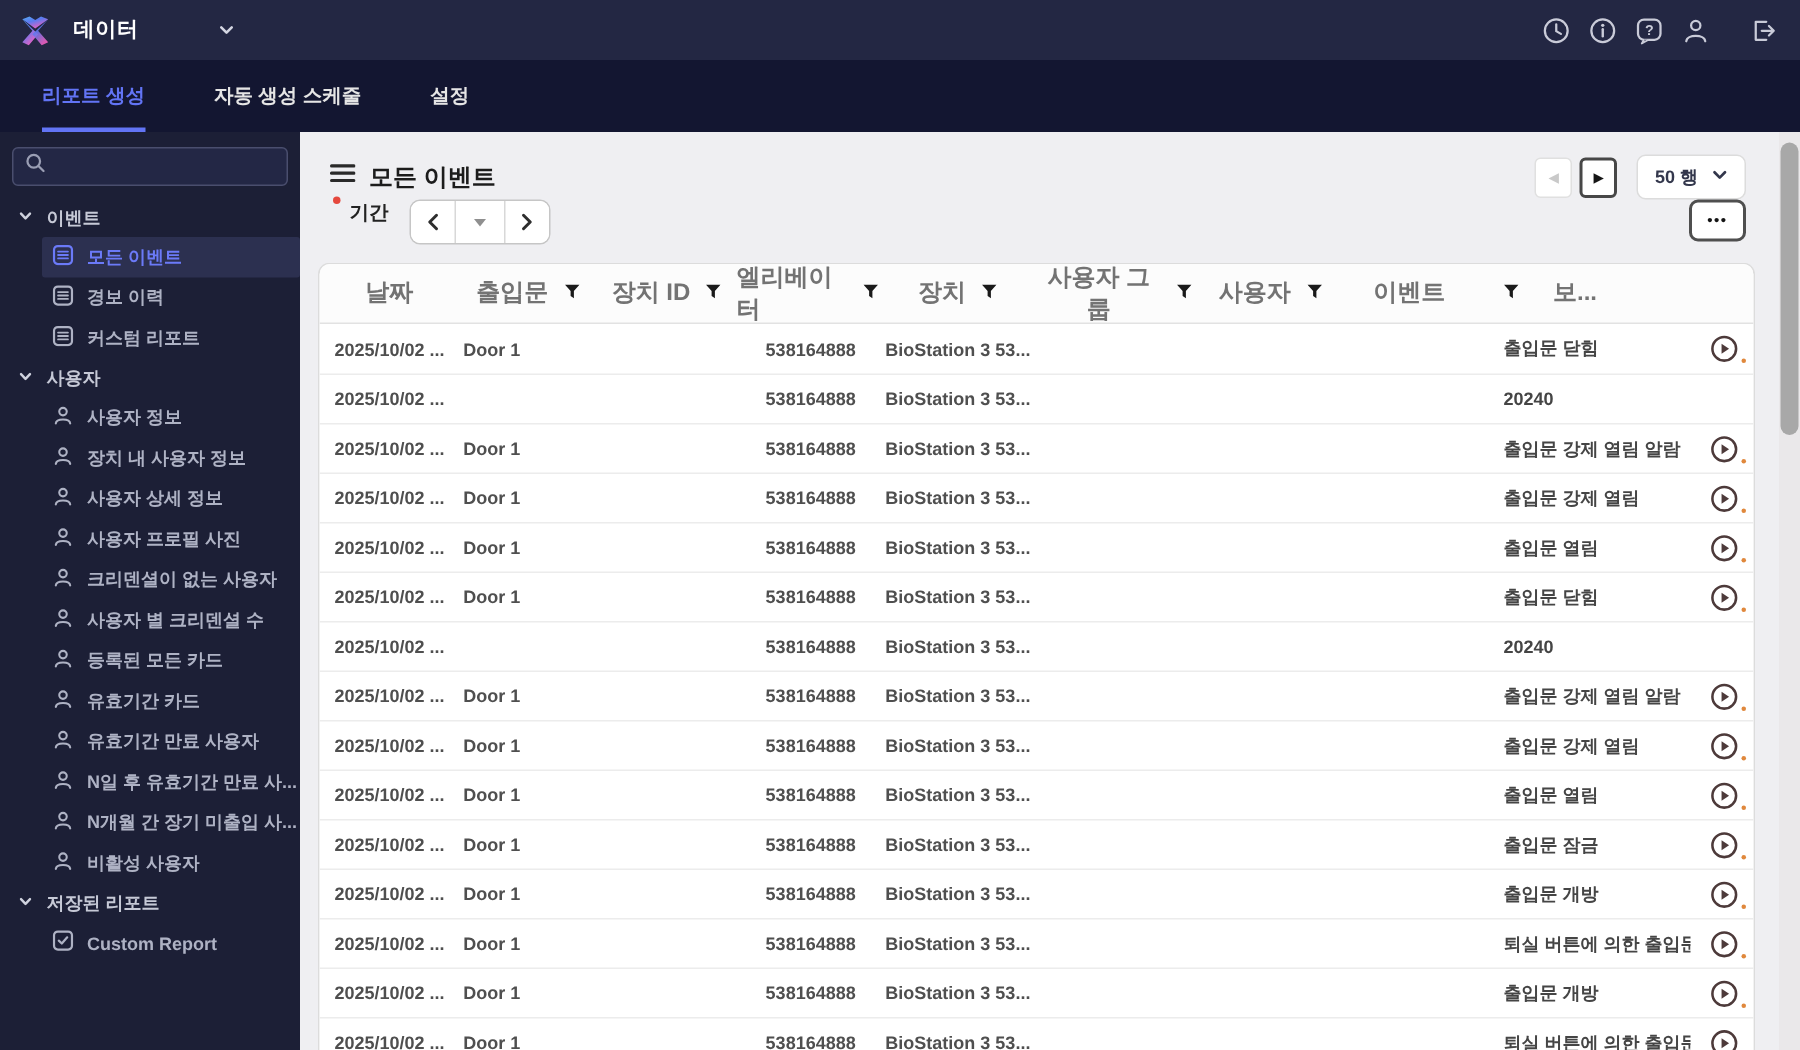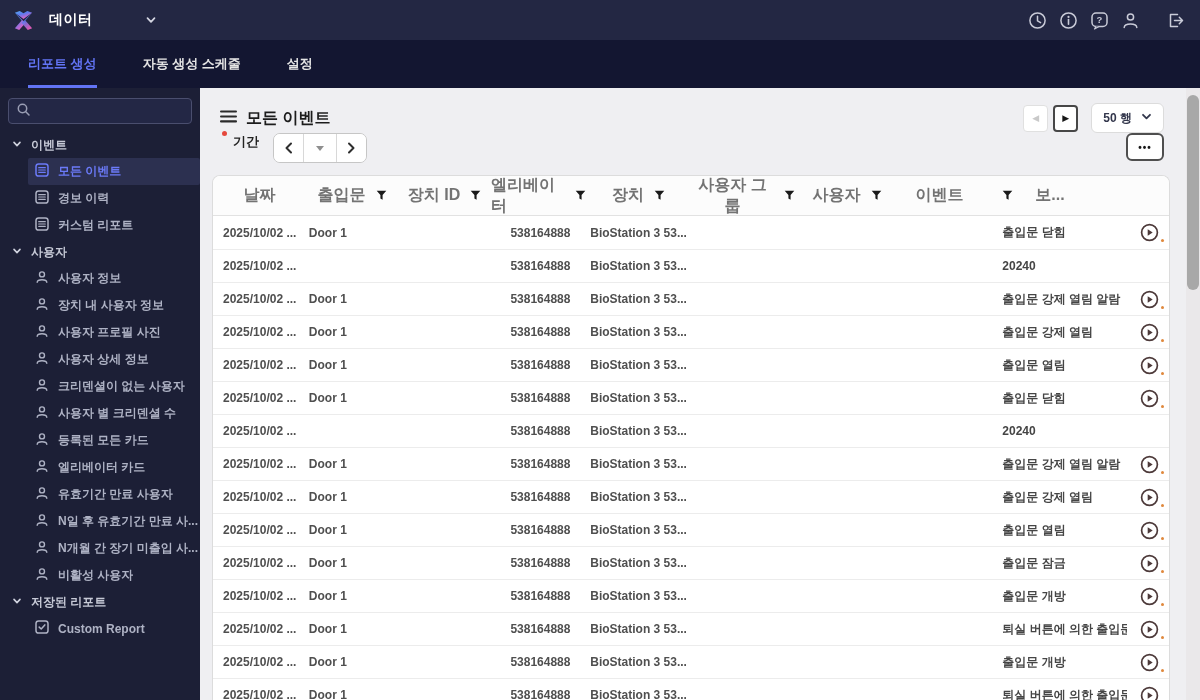--- a/index.html
+++ b/index.html
@@ -204,34 +204,34 @@
               <circle cx="7" cy="4.4" r="2.5" stroke="#aeb2c4" stroke-width="1.4"></circle>
               <path d="M2.2 12.3 C2.5 8.8 11.5 8.8 11.8 12.3" stroke="#aeb2c4" stroke-width="1.4" stroke-linecap="round"></path>
             </svg></span>
           <span class="lbl">장치 내 사용자 정보</span>
         </div>
         <div class="tree-item">
           <span class="ic"><svg width="14" height="14" viewBox="0 0 14 14" fill="none">
               <circle cx="7" cy="4.4" r="2.5" stroke="#aeb2c4" stroke-width="1.4"></circle>
               <path d="M2.2 12.3 C2.5 8.8 11.5 8.8 11.8 12.3" stroke="#aeb2c4" stroke-width="1.4" stroke-linecap="round"></path>
             </svg></span>
+          <span class="lbl">사용자 상세 정보</span>
+        </div>
+        <div class="tree-item">
+          <span class="ic"><svg width="14" height="14" viewBox="0 0 14 14" fill="none">
+              <circle cx="7" cy="4.4" r="2.5" stroke="#aeb2c4" stroke-width="1.4"></circle>
+              <path d="M2.2 12.3 C2.5 8.8 11.5 8.8 11.8 12.3" stroke="#aeb2c4" stroke-width="1.4" stroke-linecap="round"></path>
+            </svg></span>
           <span class="lbl">사용자 프로필 사진</span>
         </div>
         <div class="tree-item">
           <span class="ic"><svg width="14" height="14" viewBox="0 0 14 14" fill="none">
               <circle cx="7" cy="4.4" r="2.5" stroke="#aeb2c4" stroke-width="1.4"></circle>
               <path d="M2.2 12.3 C2.5 8.8 11.5 8.8 11.8 12.3" stroke="#aeb2c4" stroke-width="1.4" stroke-linecap="round"></path>
             </svg></span>
-          <span class="lbl">사용자 상세 정보</span>
-        </div>
-        <div class="tree-item">
-          <span class="ic"><svg width="14" height="14" viewBox="0 0 14 14" fill="none">
-              <circle cx="7" cy="4.4" r="2.5" stroke="#aeb2c4" stroke-width="1.4"></circle>
-              <path d="M2.2 12.3 C2.5 8.8 11.5 8.8 11.8 12.3" stroke="#aeb2c4" stroke-width="1.4" stroke-linecap="round"></path>
-            </svg></span>
           <span class="lbl">크리덴셜이 없는 사용자</span>
         </div>
         <div class="tree-item">
           <span class="ic"><svg width="14" height="14" viewBox="0 0 14 14" fill="none">
               <circle cx="7" cy="4.4" r="2.5" stroke="#aeb2c4" stroke-width="1.4"></circle>
               <path d="M2.2 12.3 C2.5 8.8 11.5 8.8 11.8 12.3" stroke="#aeb2c4" stroke-width="1.4" stroke-linecap="round"></path>
             </svg></span>
           <span class="lbl">사용자 별 크리덴셜 수</span>
         </div>
         <div class="tree-item">
@@ -239,21 +239,21 @@
               <circle cx="7" cy="4.4" r="2.5" stroke="#aeb2c4" stroke-width="1.4"></circle>
               <path d="M2.2 12.3 C2.5 8.8 11.5 8.8 11.8 12.3" stroke="#aeb2c4" stroke-width="1.4" stroke-linecap="round"></path>
             </svg></span>
           <span class="lbl">등록된 모든 카드</span>
         </div>
         <div class="tree-item">
           <span class="ic"><svg width="14" height="14" viewBox="0 0 14 14" fill="none">
               <circle cx="7" cy="4.4" r="2.5" stroke="#aeb2c4" stroke-width="1.4"></circle>
               <path d="M2.2 12.3 C2.5 8.8 11.5 8.8 11.8 12.3" stroke="#aeb2c4" stroke-width="1.4" stroke-linecap="round"></path>
             </svg></span>
-          <span class="lbl">엘리베이터 카드</span>
+          <span class="lbl">유효기간 카드</span>
         </div>
         <div class="tree-item">
           <span class="ic"><svg width="14" height="14" viewBox="0 0 14 14" fill="none">
               <circle cx="7" cy="4.4" r="2.5" stroke="#aeb2c4" stroke-width="1.4"></circle>
               <path d="M2.2 12.3 C2.5 8.8 11.5 8.8 11.8 12.3" stroke="#aeb2c4" stroke-width="1.4" stroke-linecap="round"></path>
             </svg></span>
           <span class="lbl">유효기간 만료 사용자</span>
         </div>
         <div class="tree-item">
           <span class="ic"><svg width="14" height="14" viewBox="0 0 14 14" fill="none">

